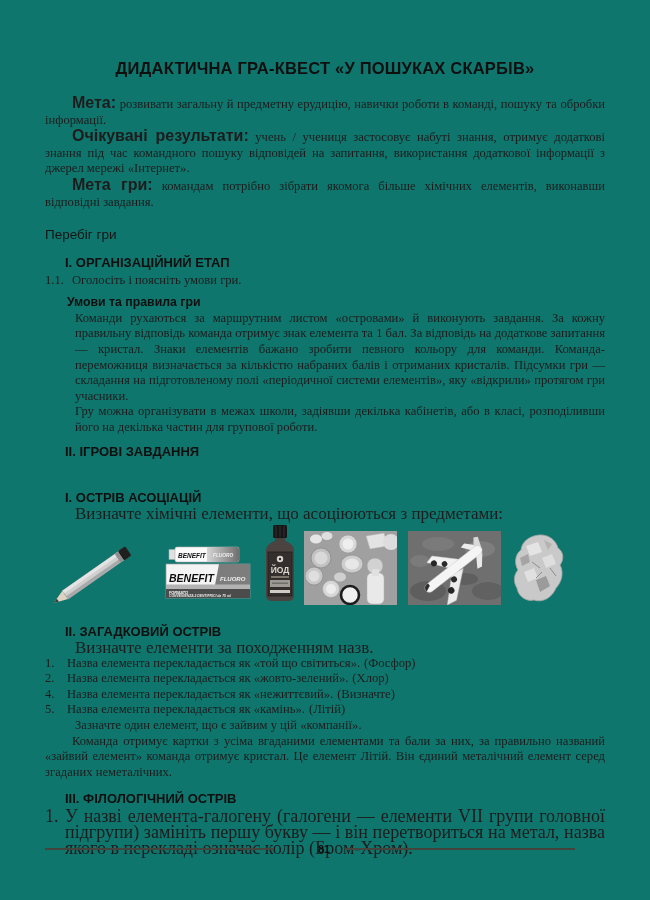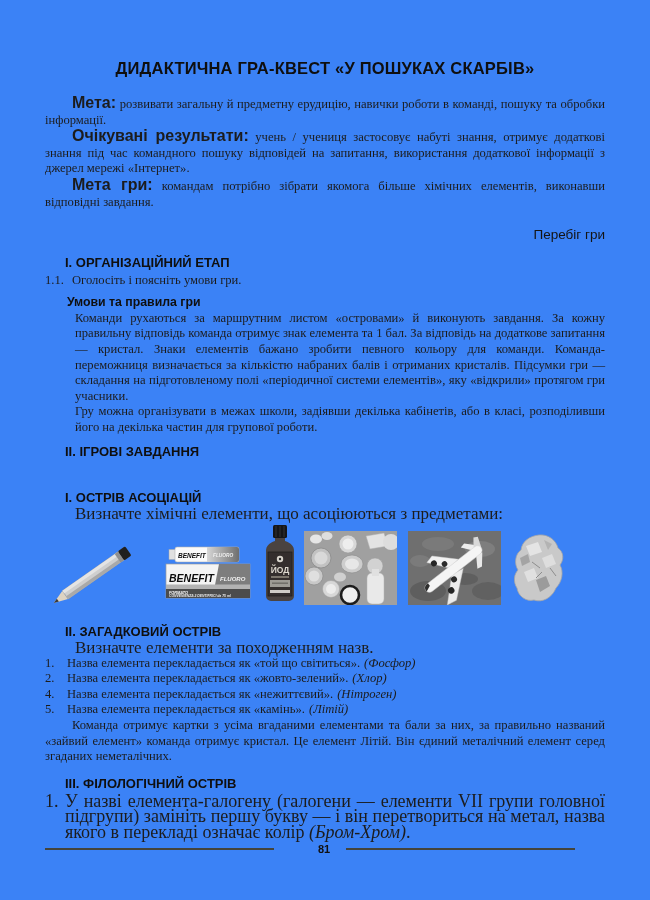--- a/index.html
+++ b/index.html
@@ -1,50 +1,50 @@
 <!DOCTYPE html>
 <html lang="uk"><head>
 <meta charset="utf-8">
 <style>
   html,body{margin:0;padding:0;background:#ffffff;}
   .page{
-    position:relative;width:650px;height:900px;background:#3b82f6;overflow:hidden;
+    position:relative;width:650px;height:900px;background:#0f766e;overflow:hidden;
     font-family:"Liberation Serif","DejaVu Serif",serif;color:#1c1c1c;
   }
   .content{position:absolute;left:45px;top:0;width:560px;}
   .title{
     margin:58px 0 0 0;text-align:center;
     font-family:"Liberation Sans","DejaVu Sans",sans-serif;
     font-weight:bold;font-size:16.5px;letter-spacing:.2px;color:#0f0f0f;line-height:20px;
   }
   p.body{margin:0;font-size:12.6px;line-height:15.6px;text-align:justify;}
   .indent{text-indent:27px;}
   .lead{font-family:"Liberation Sans","DejaVu Sans",sans-serif;font-weight:bold;font-size:16px;}
   .center-head{
-    margin:16px 0 0 0;text-align:right;
+    margin:16px 0 0 0;text-align:left;
     font-family:"Liberation Sans","DejaVu Sans",sans-serif;font-size:13.5px;color:#141414;line-height:17px;
   }
   .sec-head{
     margin:12px 0 0 20px;
     font-family:"Liberation Sans","DejaVu Sans",sans-serif;font-weight:bold;font-size:13px;
     color:#0f0f0f;line-height:16px;
   }
   .sub-head{
     margin:6px 0 0 22px;
     font-family:"Liberation Sans","DejaVu Sans",sans-serif;font-weight:bold;font-size:12.3px;
     color:#0f0f0f;line-height:15px;
   }
   .hang{margin:2px 0 0 0;font-size:12.6px;line-height:15.6px;}
   .hang .num{display:inline-block;width:27px;}
   .rules{margin:1px 0 0 30px;width:530px;}
   .intro-line{margin:0 0 0 30px;font-size:17px;line-height:15.6px;}
   .list{margin:0;}
   .list-item{font-size:12.6px;line-height:15.6px;}
   .list-item .num{display:inline-block;width:22px;}
-  .ans{font-style:italic;margin-left:4px;}
+  .ans{margin-left:4px;}
   .note{margin:0 0 0 30px;font-size:12.6px;line-height:15.6px;}
   .li3{
     margin:2px 0 0 0;font-size:18px;line-height:15.6px;text-align:justify;
     padding-left:20px;text-indent:-20px;
   }
   .li3 .num3{display:inline-block;width:20px;text-indent:0;}
   .img-row{display:flex;align-items:flex-start;height:78px;margin-top:9px;}
   .img{flex:none;}
   .footer{
     position:absolute;left:45px;top:842px;width:530px;height:14px;
@@ -211,24 +211,25 @@
         </svg>
       </div>
     </div>
 
     <div class="sec-head mt16">II. ЗАГАДКОВИЙ ОСТРІВ</div>
     <div class="intro-line">Визначте елементи за походженням назв.</div>
 
     <div class="list">
       <div class="list-item"><span class="num">1.</span><span>Назва елемента перекладається як «той що світиться».</span><span class="ans">(Фосфор)</span></div>
       <div class="list-item"><span class="num">2.</span><span>Назва елемента перекладається як «жовто-зелений».</span><span class="ans">(Хлор)</span></div>
-      <div class="list-item"><span class="num">4.</span><span>Назва елемента перекладається як «нежиттєвий».</span><span class="ans">(Нітроген)</span></div>
+      <div class="list-item"><span class="num">4.</span><span>Назва елемента перекладається як «нежиттєвий».</span><span class="ans">(Визначте)</span></div>
       <div class="list-item"><span class="num">5.</span><span>Назва елемента перекладається як «камінь».</span><span class="ans">(Літій)</span></div>
     </div>
 
+    <div class="note">Зазначте один елемент, що є зайвим у цій «компанії».</div>
 
     <p class="body indent">Команда отримує картки з усіма вгаданими елементами та бали за них, за правильно названий «зайвий елемент» команда отримує кристал. Це елемент Літій. Він єдиний металічний елемент серед згаданих неметалічних.</p>
 
     <div class="sec-head" style="margin-top:11px">III. ФІЛОЛОГІЧНИЙ ОСТРІВ</div>
 
     <div class="li3"><span class="num3">1.</span><span>У назві елемента-галогену (галогени — елементи VII групи головної підгрупи) замініть першу букву — і він перетвориться на метал, назва якого в перекладі означає колір </span><span class="ans" style="margin-left:0">(Бром-Хром)</span><span>.</span></div>
 
   </div>
 
   <div class="footer">

